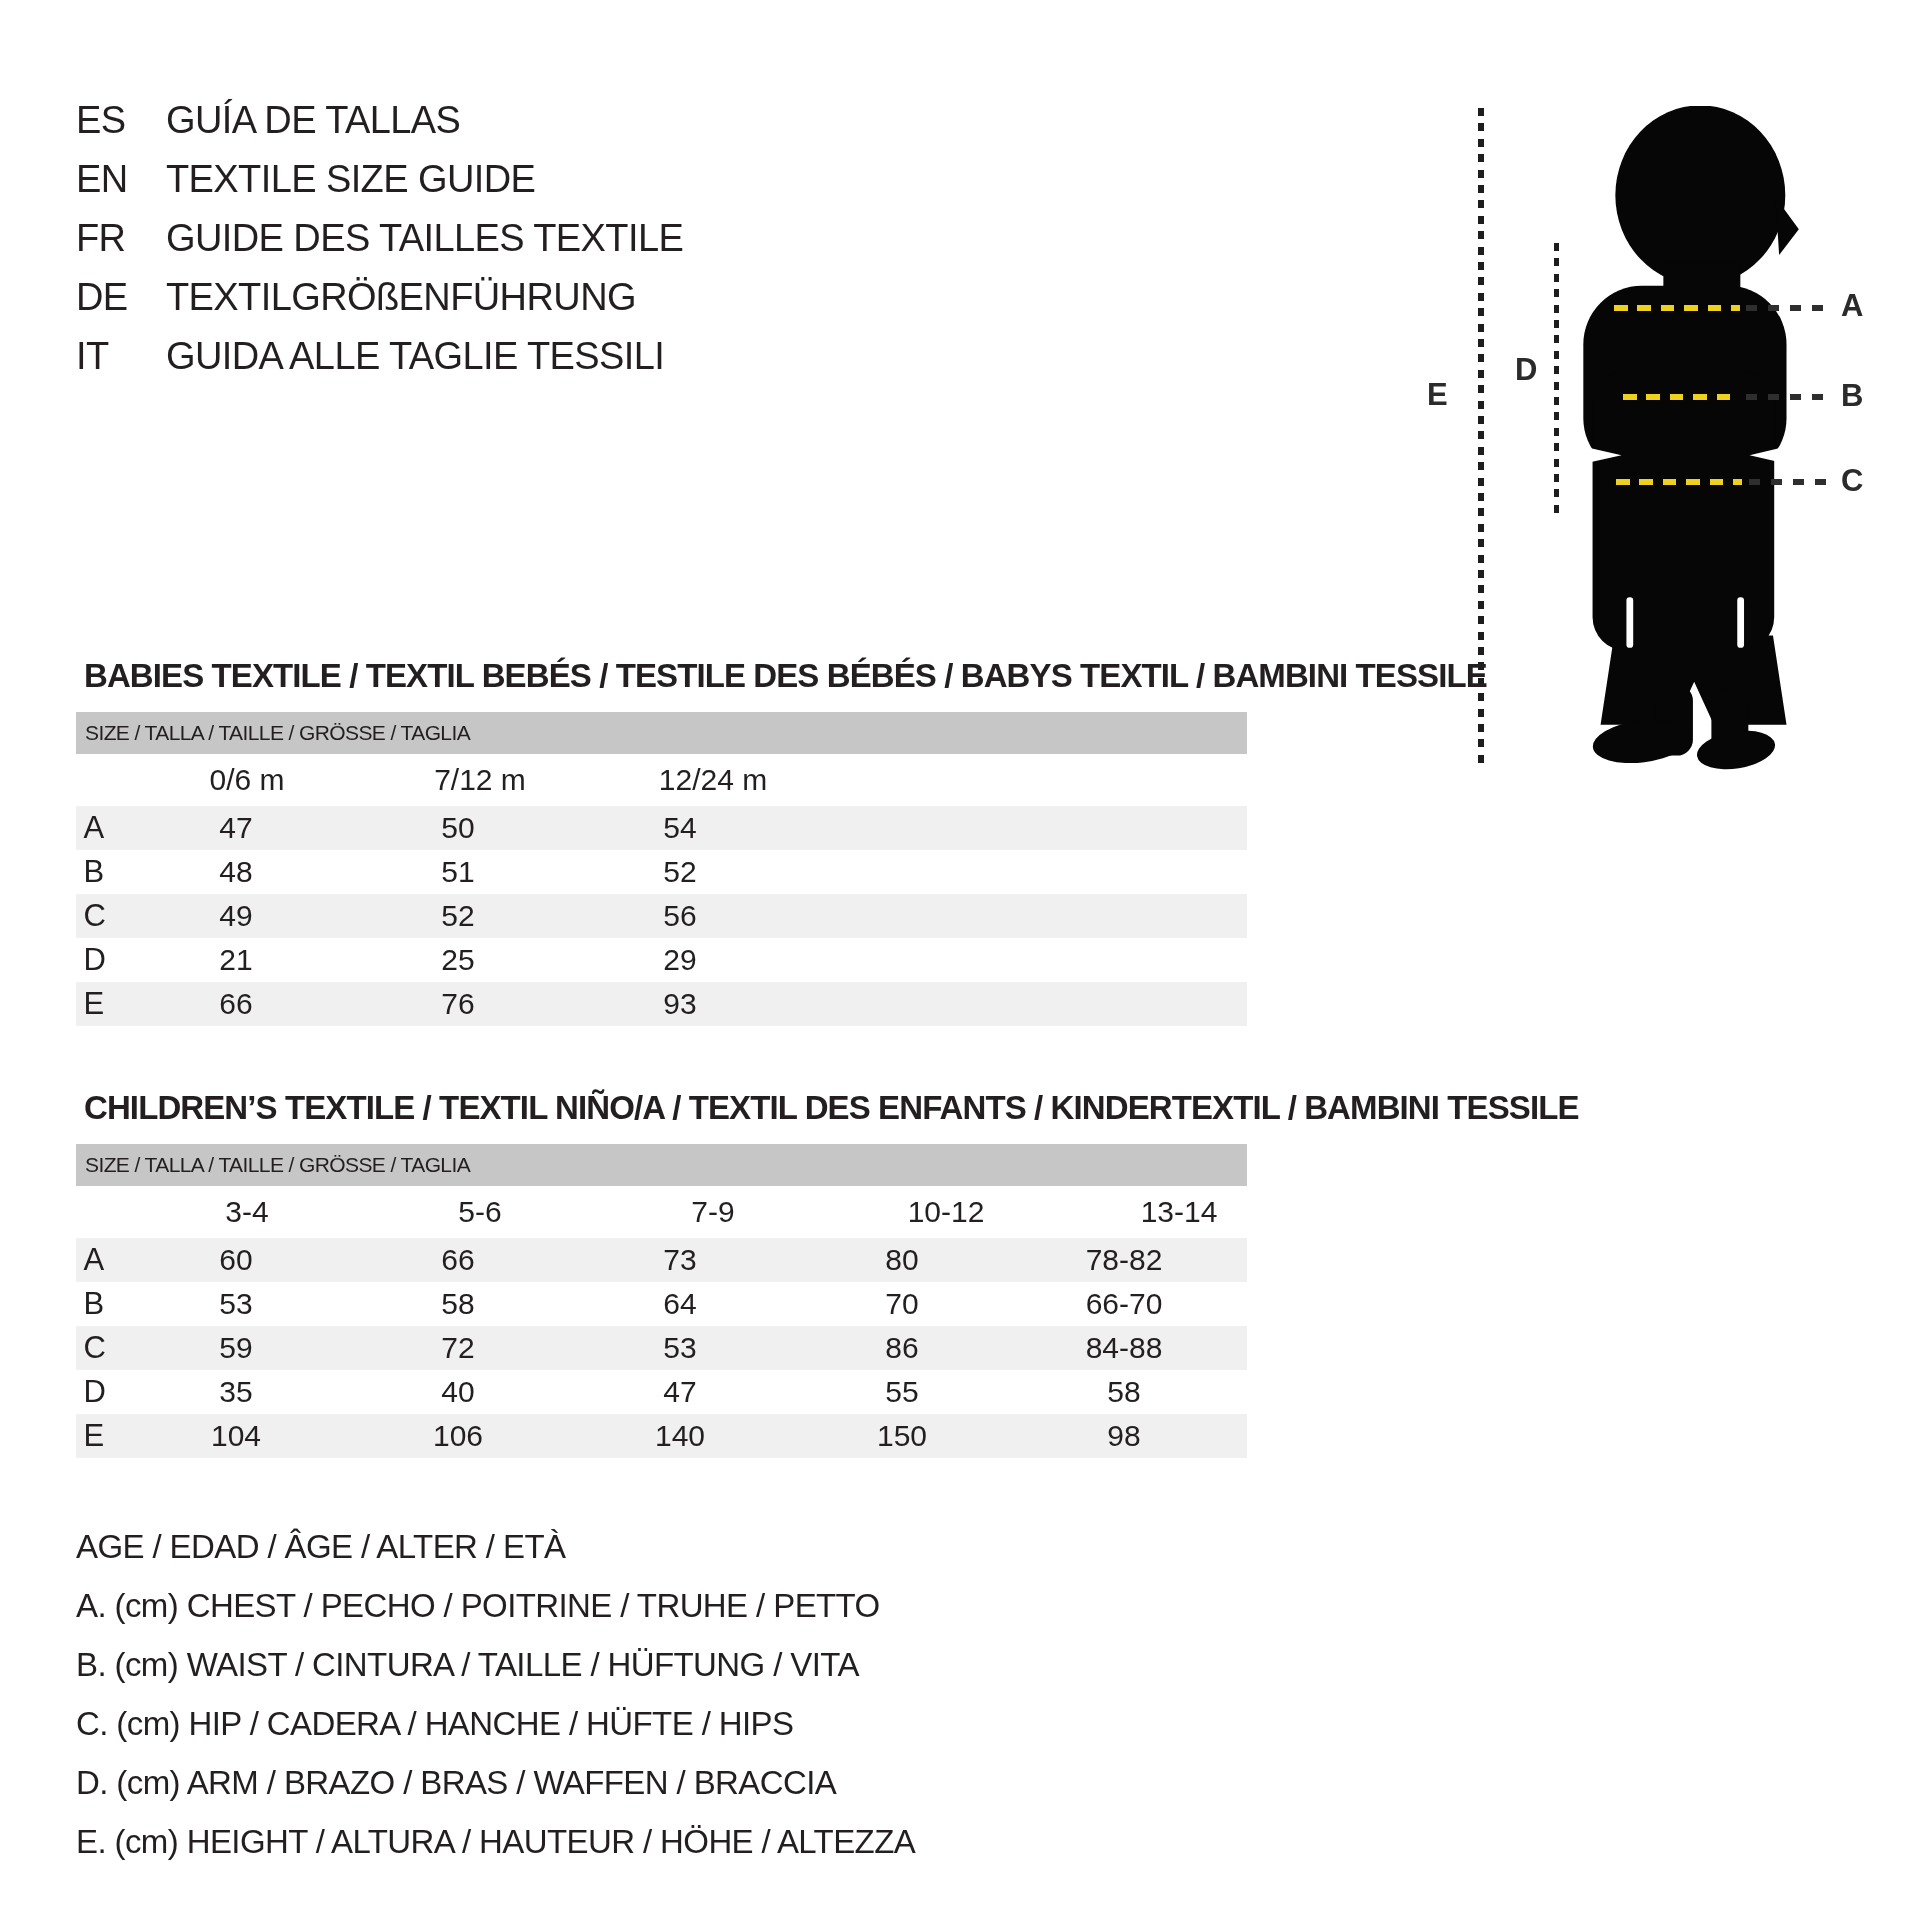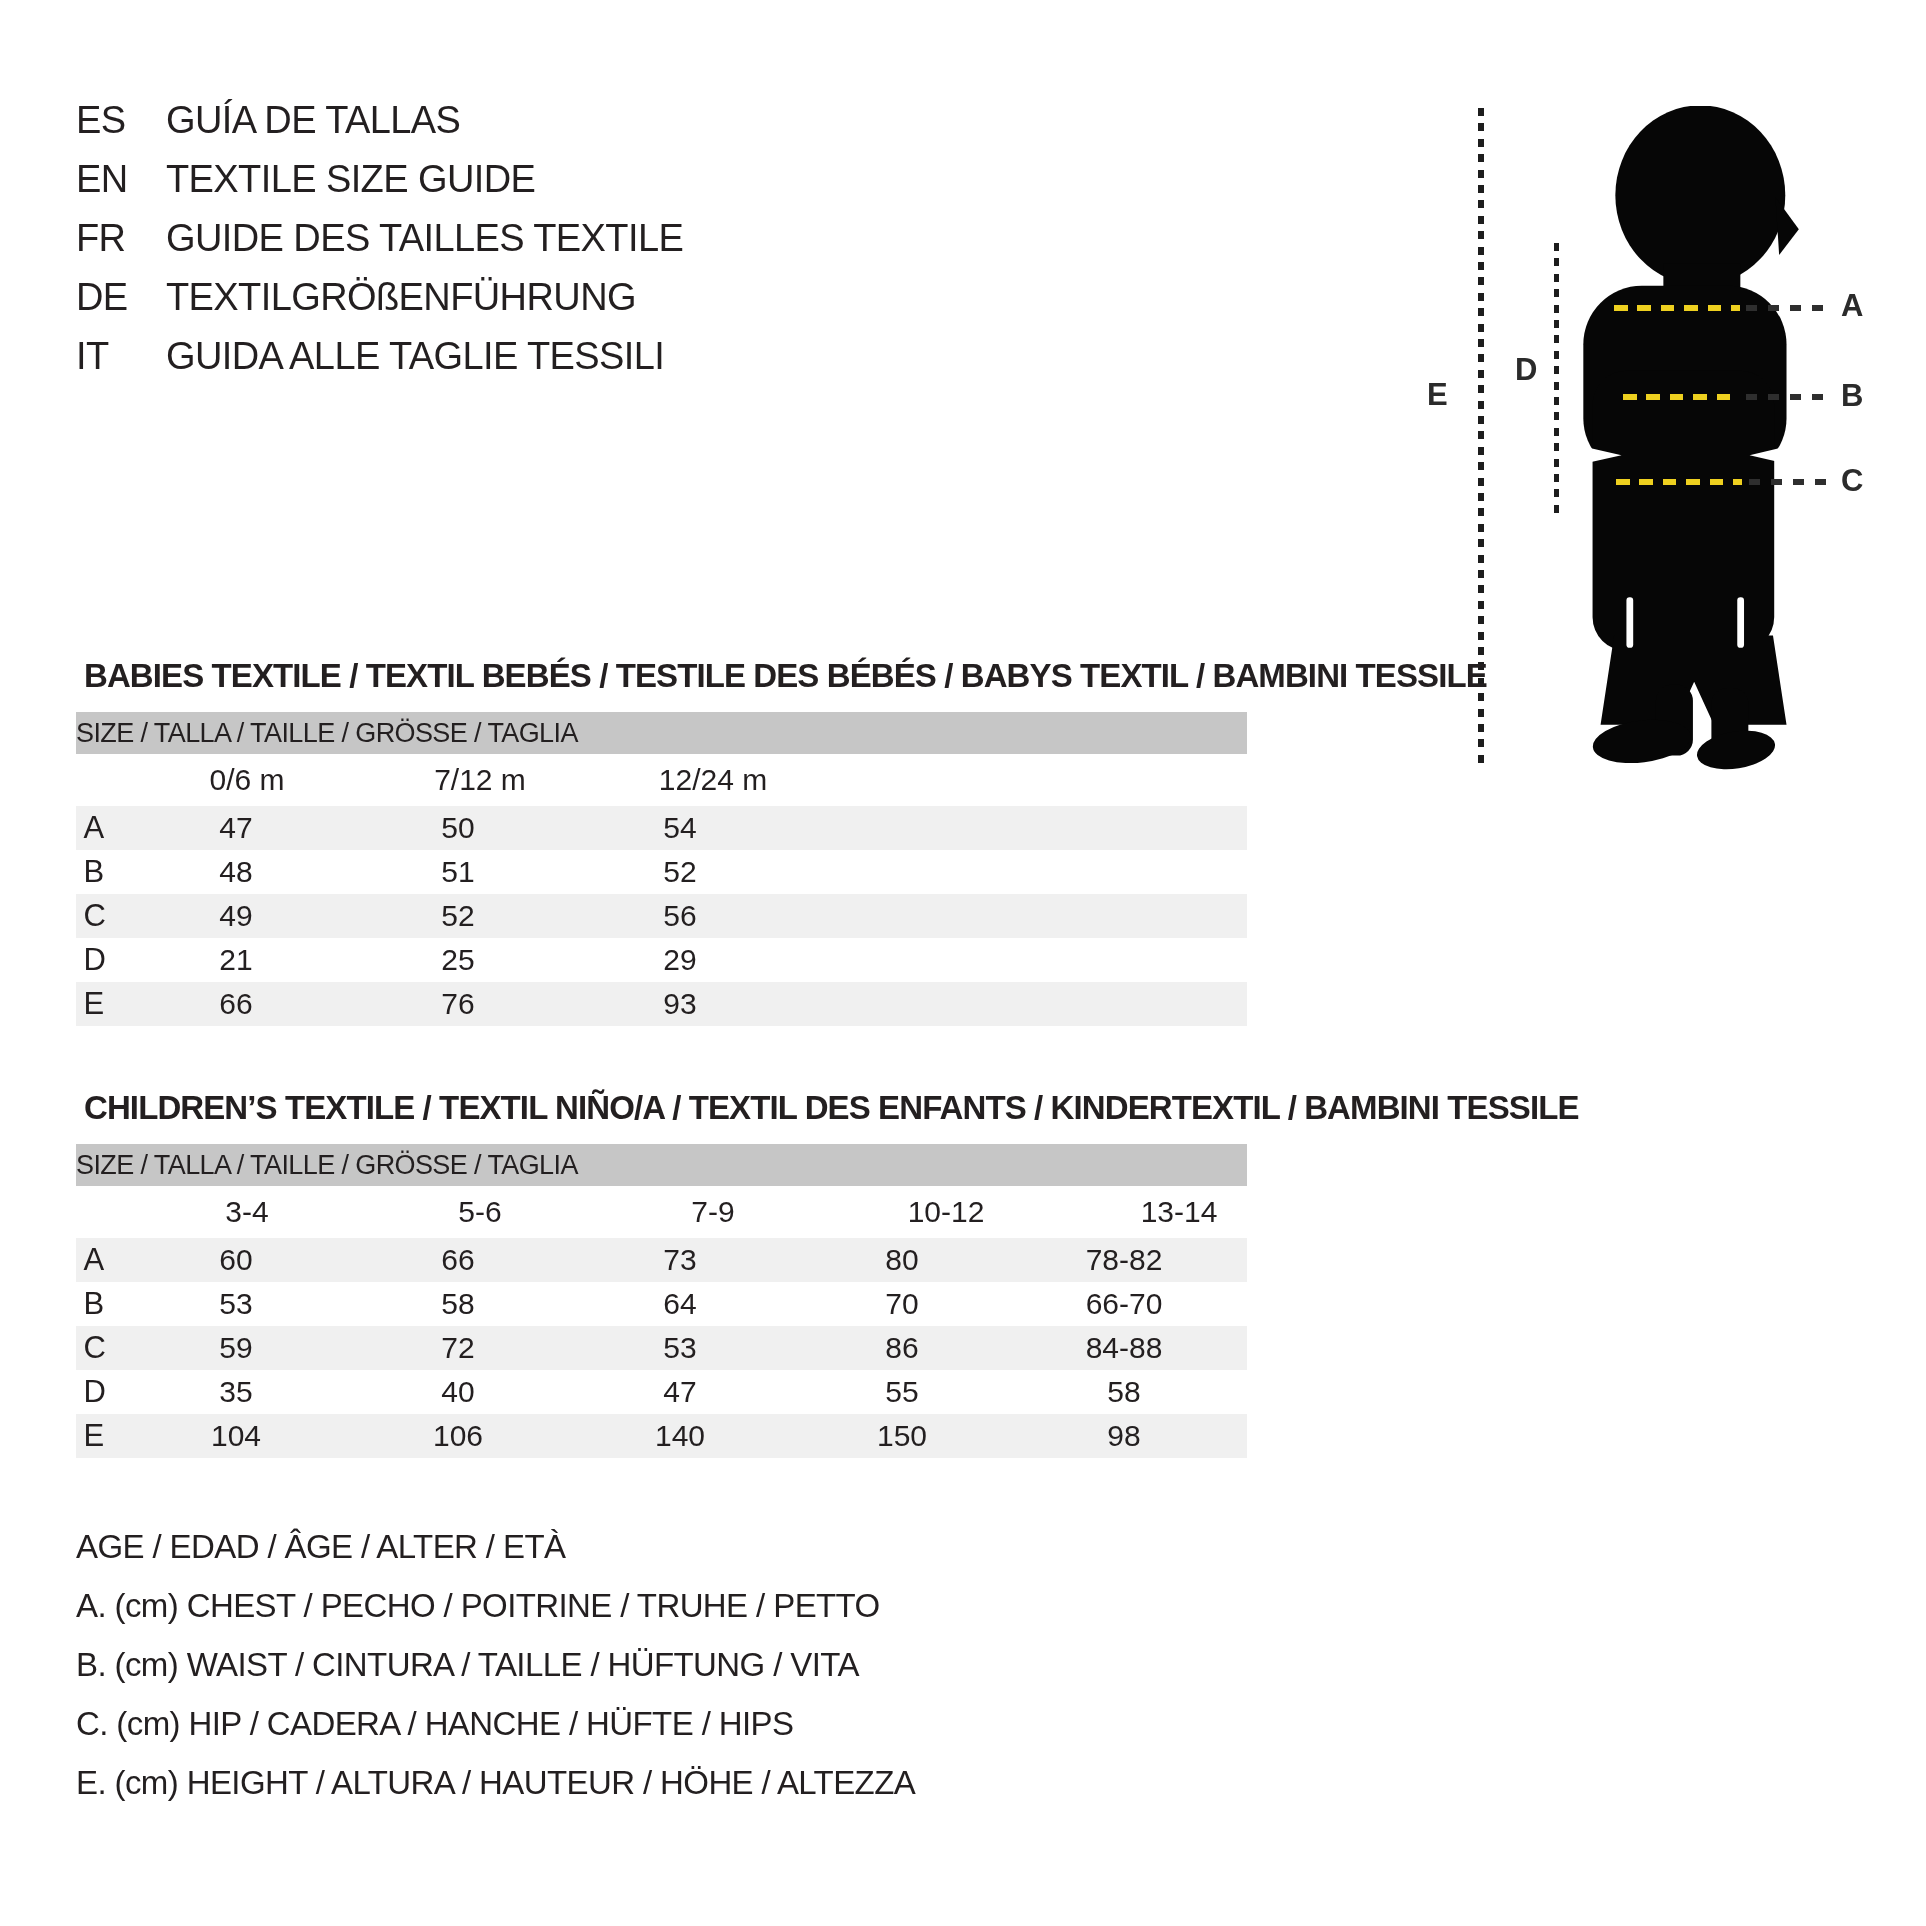--- a/index.html
+++ b/index.html
@@ -49,22 +49,22 @@
     position:absolute; left:84px; font-size:33px; letter-spacing:-0.9px; white-space:nowrap;margin-top:16px;
   }
   .babies-heading { top:641px; }
   .children-heading { top:1073px; }
 
   
   .size-table { position:absolute; left:76px; width:1171px; }
   .babies-table { top:712px; }
   .children-table { top:1144px; }
   .size-bar {
-    height:42px; background:#c6c6c6; font-size:27px; letter-spacing:-0.6px;
-    display:flex; align-items:center; padding-left:0; white-space:nowrap;
+    height:42px; background:#c6c6c6; font-size:21px; letter-spacing:-0.6px;
+    display:flex; align-items:center; padding-left:9px; white-space:nowrap;
   }
   .grid-row { display:grid; align-items:center; }
   .cols3 { grid-template-columns:49px 222px 222px 222px 1fr; }
   .cols5 { grid-template-columns:49px 222px 222px 222px 222px 222px 1fr; }
   .colhead-row { height:52px; font-size:30px;gap:11px; }
   .t-row { height:44px; font-size:30px; }
   .t-row.alt { background:#f0f0f0; }
   .letter-cell { padding-left:7.4px; font-size:31px; }
   .val-cell { text-align:center; }
 
@@ -245,17 +245,18 @@
       <span class="val-cell">98</span>
       <span></span>
     </div>
   </section>
 
   <section class="legend">
     <div class="legend-line">AGE / EDAD / ÂGE / ALTER / ETÀ</div>
     <div class="legend-line">A. (cm) CHEST / PECHO / POITRINE / TRUHE / PETTO</div>
     <div class="legend-line">B. (cm) WAIST / CINTURA / TAILLE / HÜFTUNG / VITA</div>
     <div class="legend-line">C. (cm) HIP / CADERA / HANCHE / HÜFTE / HIPS</div>
+    <div class="legend-line">D. (cm) ARM / BRAZO / BRAS / WAFFEN / BRACCIA</div>
     <div class="legend-line">E. (cm) HEIGHT / ALTURA / HAUTEUR / HÖHE / ALTEZZA</div>
   </section>
 
 </div>
 
 
 </body></html>

